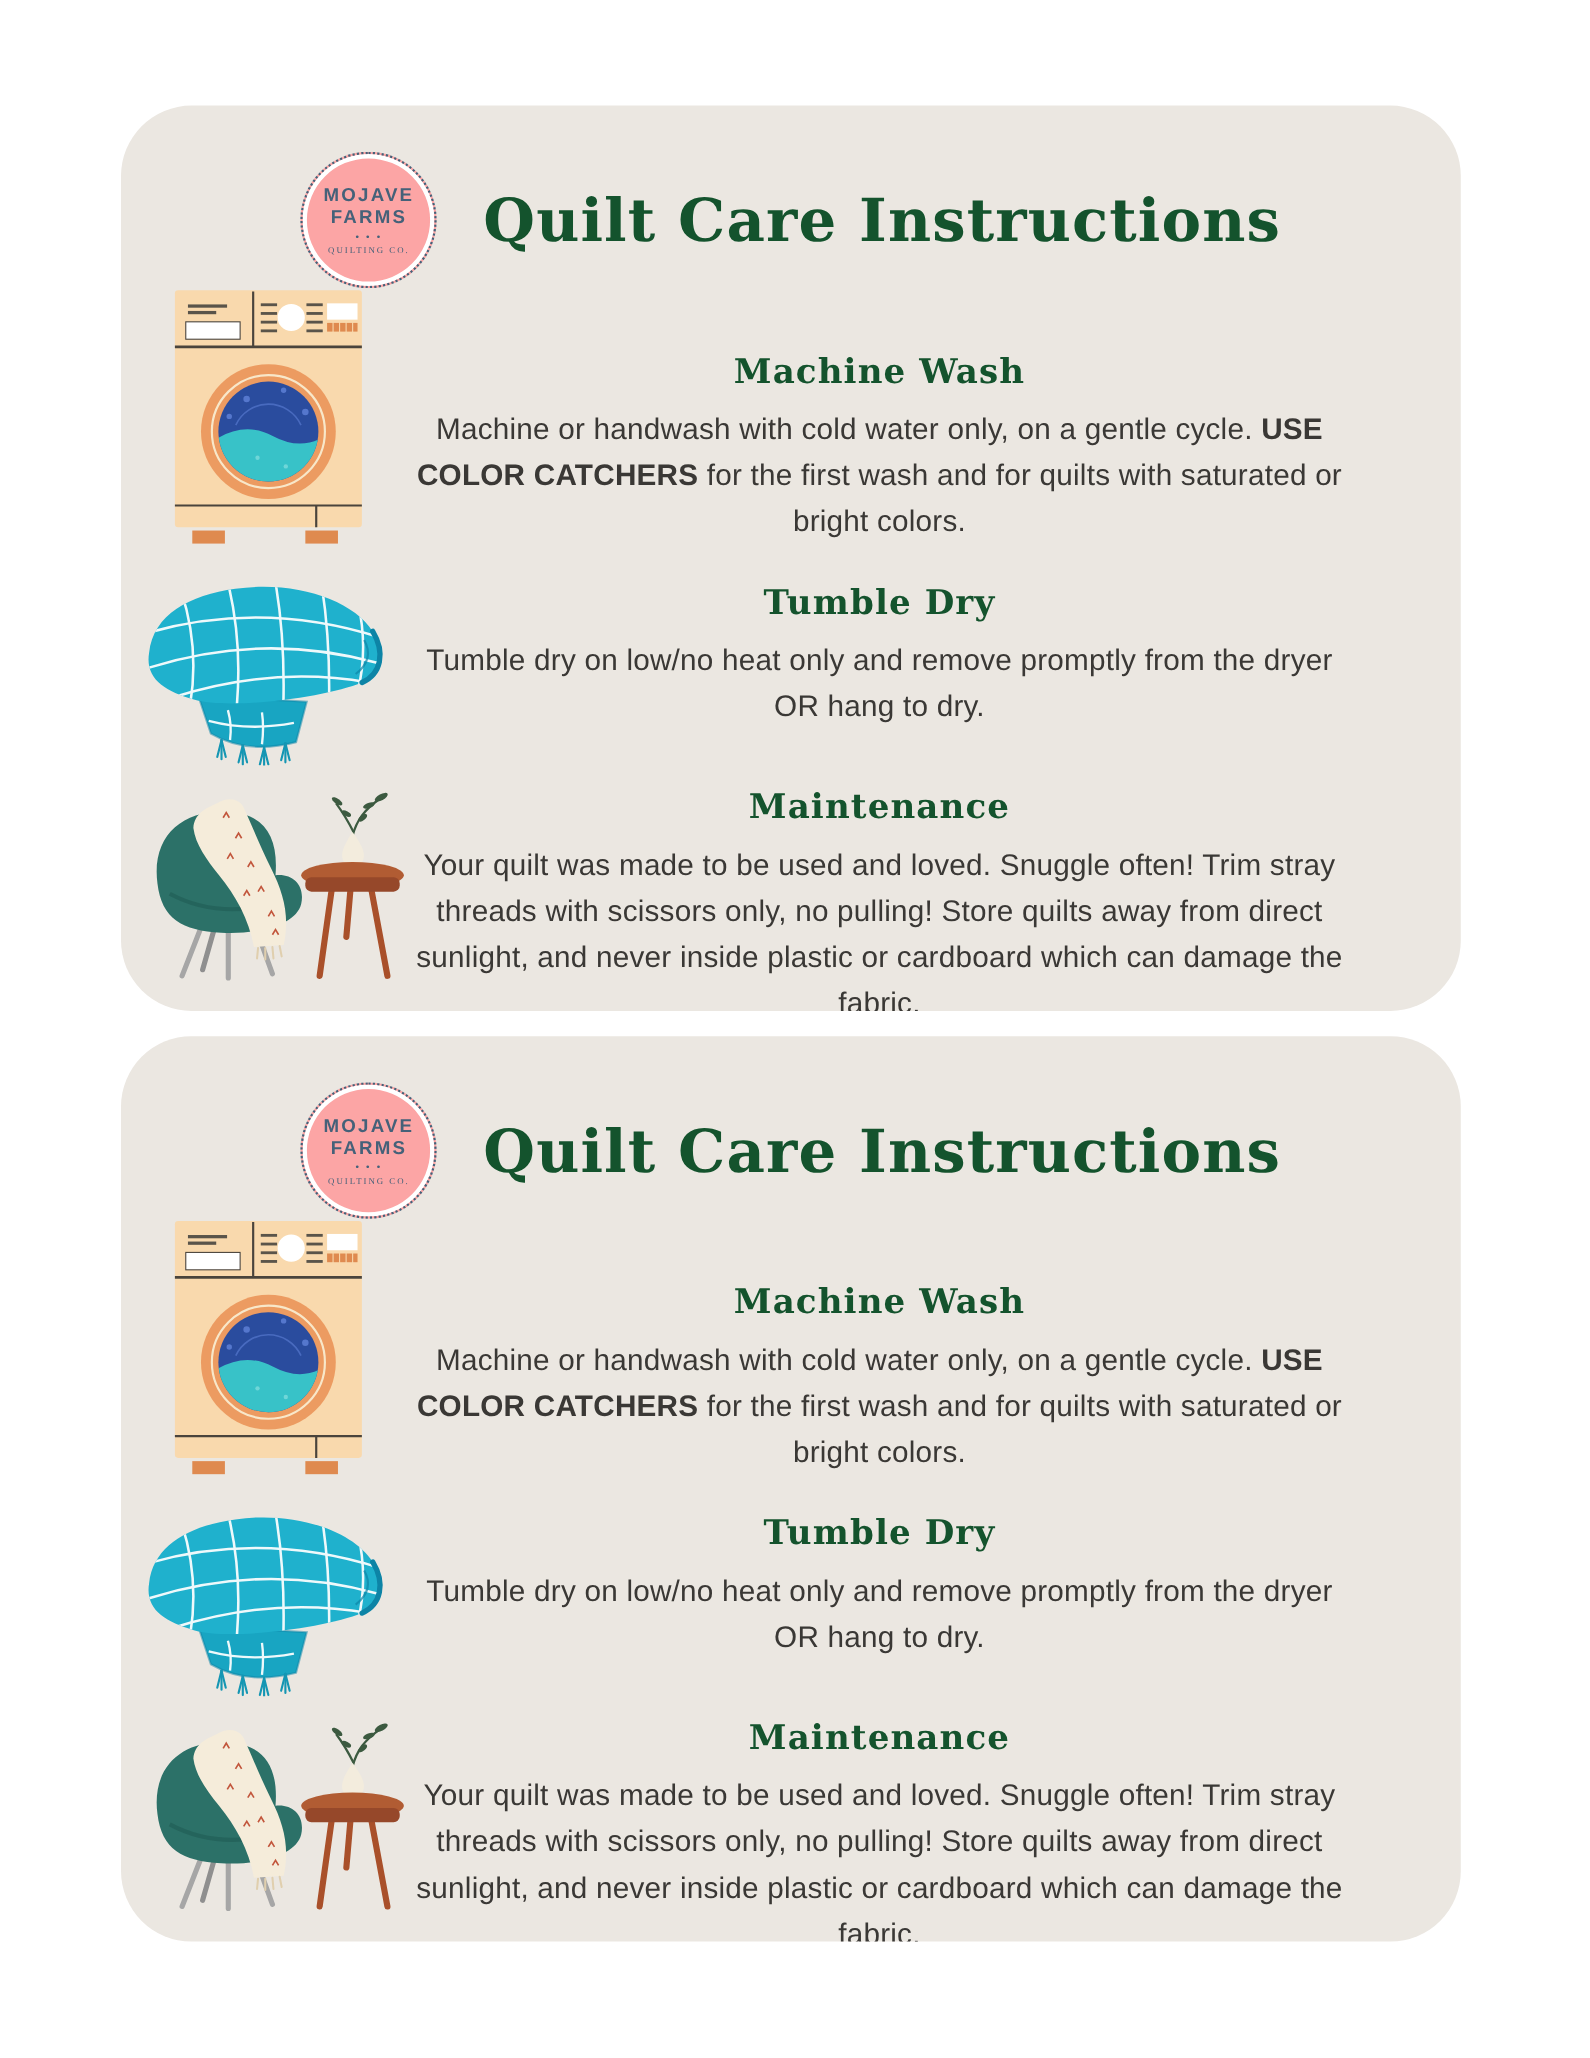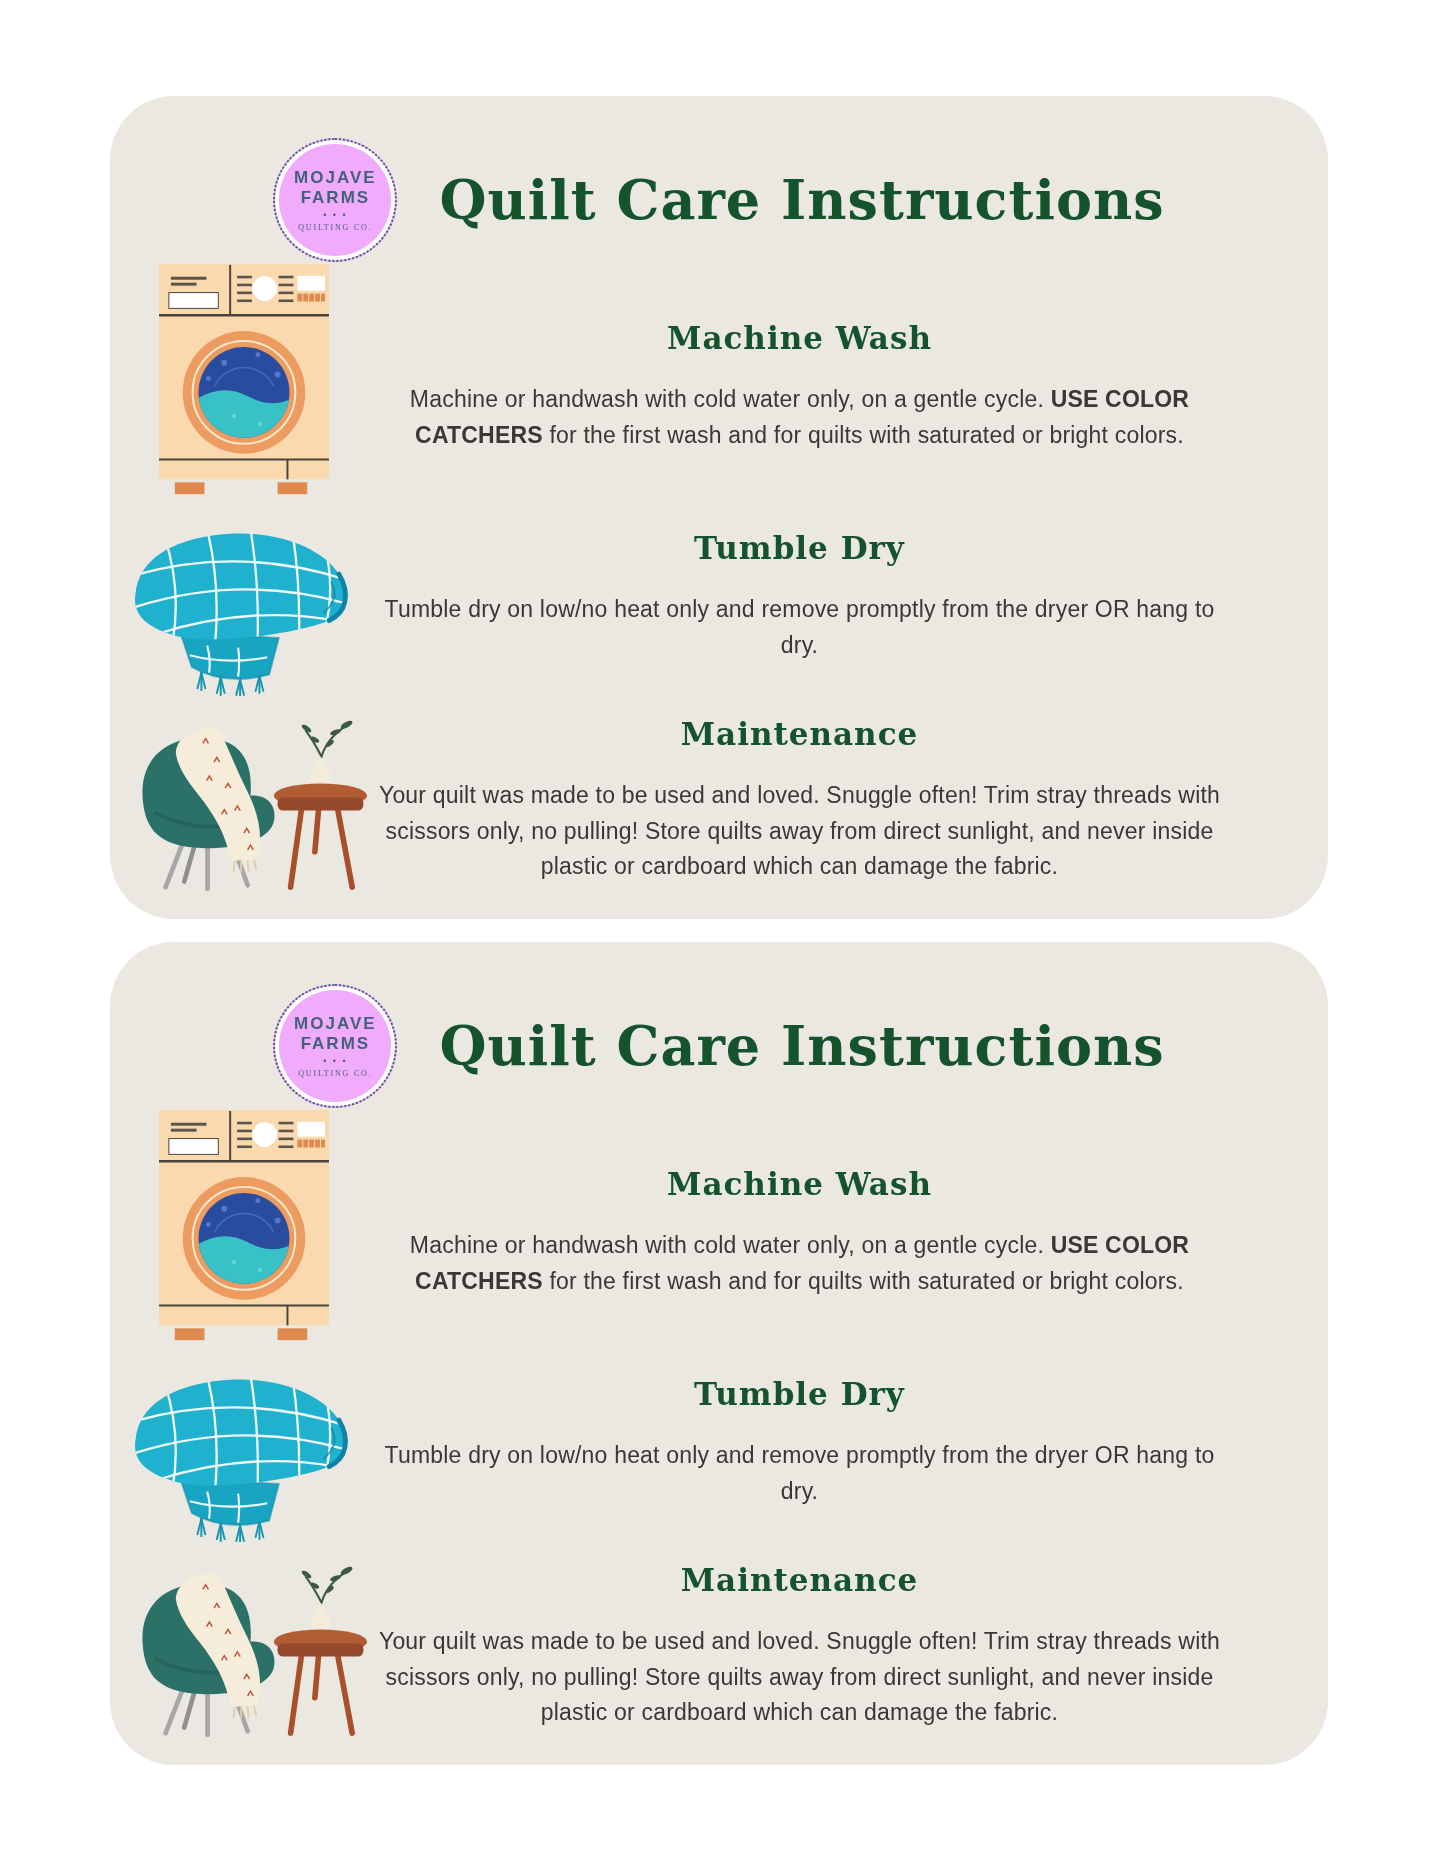--- a/index.html
+++ b/index.html
@@ -17,38 +17,38 @@
     border-radius:64px;
     overflow:hidden;
   }
   
   .card-header {
     display:flex; align-items:center; justify-content:center;
     padding-top:38px; height:170px; gap:42px;
   }
   .logo-badge {
     width:124px; height:124px; border-radius:50%;
-    background:#f0abfc; border:2px dotted #456179;
+    background:#fca5a5; border:2px dotted #456179;
     display:flex; flex-direction:column; align-items:center; justify-content:center;
     color:#456179; text-align:center; flex:0 0 auto;
     box-shadow:0 0 0 4px #ffffff inset;
   }
   .logo-line { font-size:17px; font-weight:bold; letter-spacing:2px; line-height:1.15; }
   .logo-dots { font-size:9px; letter-spacing:2px; margin-top:3px; color:#456179; }
   .logo-sub  { font-size:8px; letter-spacing:1.8px; margin-top:3px;font-family:Liberation Serif, serif; }
   .script { font-family:"DejaVu Serif", serif; color:#14532d; }
   .card-title { font-size:54px; letter-spacing:1px; }
   
   .row { display:flex; align-items:flex-start; }
   .illus-col { flex:0 0 265px; display:flex; justify-content:center; }
   .text-col { flex:1 1 auto; padding-right:104px; text-align:center; }
   .section-heading { font-size:31px; letter-spacing:1px; }
   .section-body {
-    font-size:23px; line-height:1.55; letter-spacing:.2px;
-    max-width:930px; margin:26px auto 0 auto; color:#3a3835;
+    font-size:27px; line-height:1.55; letter-spacing:.2px;
+    max-width:930px; margin:14px auto 0 auto; color:#3a3835;
   }
   .row-wash  { margin-top:8px;  }
   .row-wash  .text-col { padding-top:46px; }
   .row-wash  .illus-col { margin-top:-18px; }
   .row-dry   { margin-top:4px; }
   .row-dry   .text-col { padding-top:18px; }
   .row-maint { margin-top:6px; }
   .row-maint .text-col { padding-top:14px; }
   svg { display:block; }
 </style>

